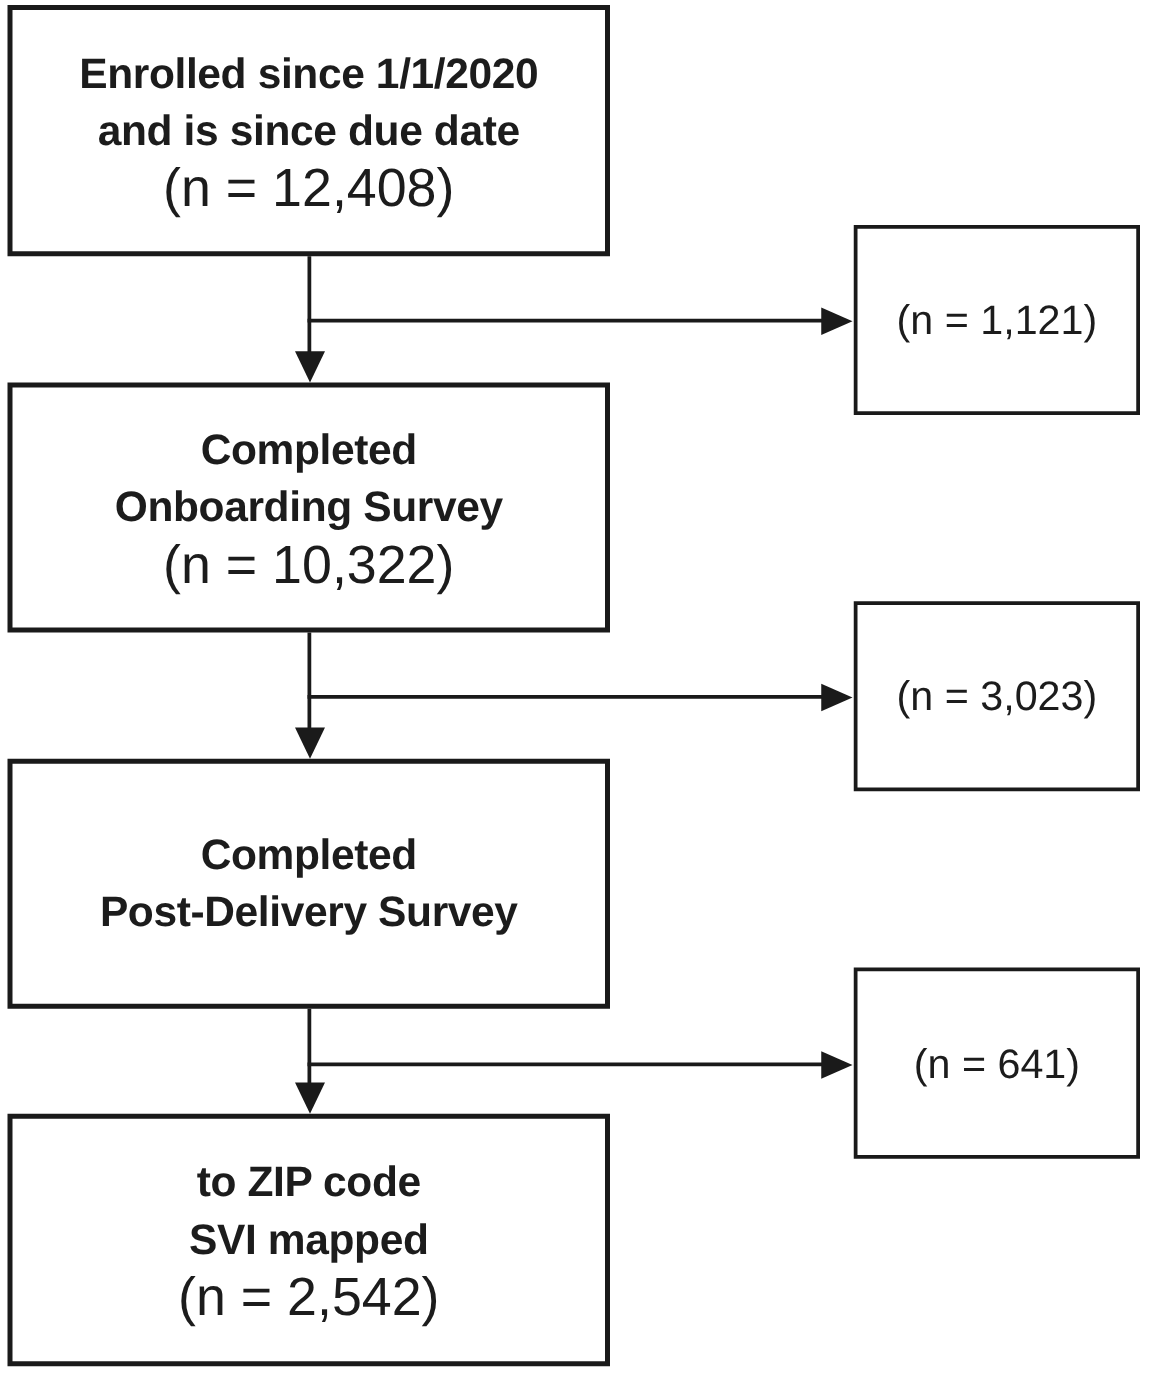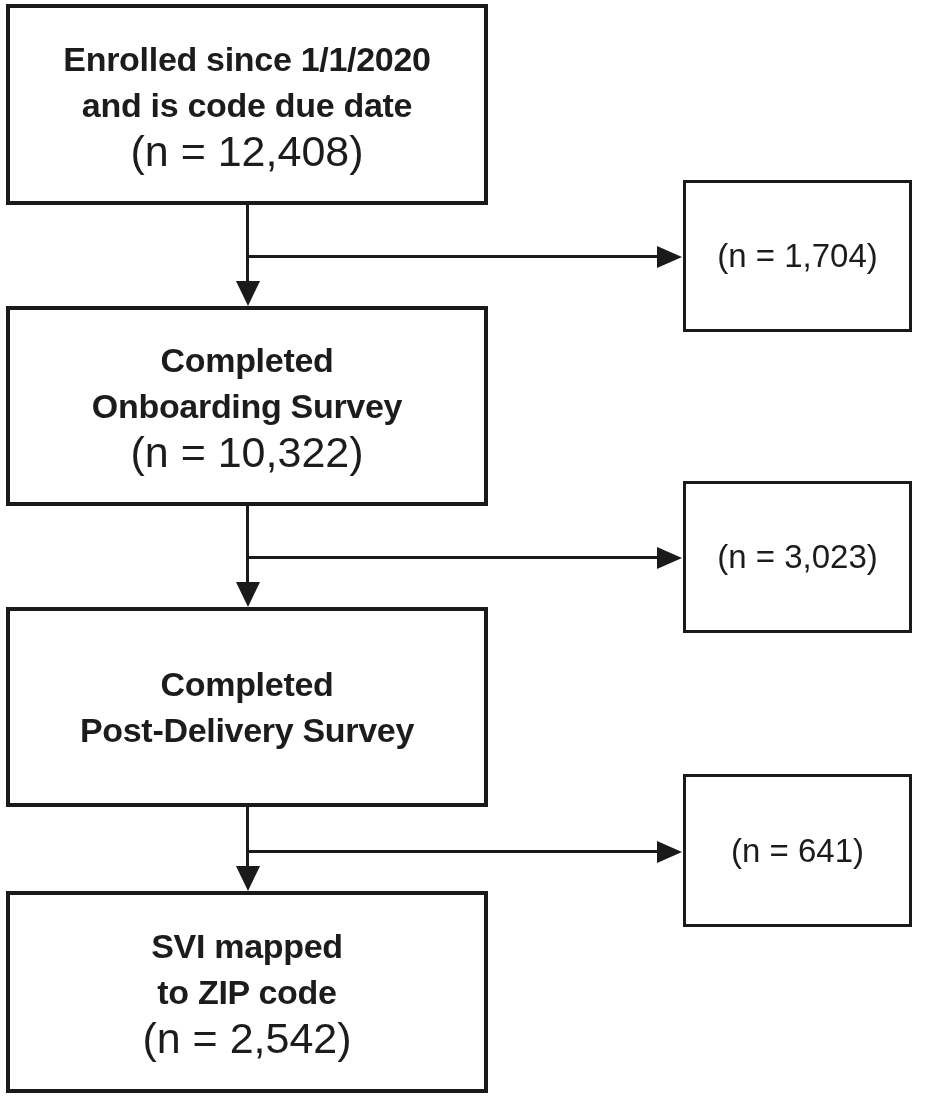--- a/index.html
+++ b/index.html
@@ -120,43 +120,43 @@
   .ah-right-2 { top: 547px; }
   .ah-right-3 { top: 841px; }
 </style>
 </head>
 <body>
 
 <div class="canvas">
 
   <div class="mbox mbox-1">
     <div class="bline">Enrolled since 1/1/2020</div>
-    <div class="bline">and is code due date</div>
+    <div class="bline">and is since due date</div>
     <div class="nline">(n = 12,408)</div>
   </div>
 
   <div class="mbox mbox-2">
     <div class="bline">Completed</div>
     <div class="bline">Onboarding Survey</div>
     <div class="nline">(n = 10,322)</div>
   </div>
 
   <div class="mbox mbox-3">
     <div class="bline">Completed</div>
     <div class="bline">Post-Delivery Survey</div>
   </div>
 
   <div class="mbox mbox-4">
+    <div class="bline">to ZIP code</div>
     <div class="bline">SVI mapped</div>
-    <div class="bline">to ZIP code</div>
     <div class="nline">(n = 2,542)</div>
   </div>
 
   <div class="ebox ebox-1">
-    <div class="nline">(n = 1,704)</div>
+    <div class="nline">(n = 1,121)</div>
   </div>
   <div class="ebox ebox-2">
     <div class="nline">(n = 3,023)</div>
   </div>
   <div class="ebox ebox-3">
     <div class="nline">(n = 641)</div>
   </div>
 
   <div class="vline vline-1"></div>
   <div class="ah-down ah-down-1"></div>

